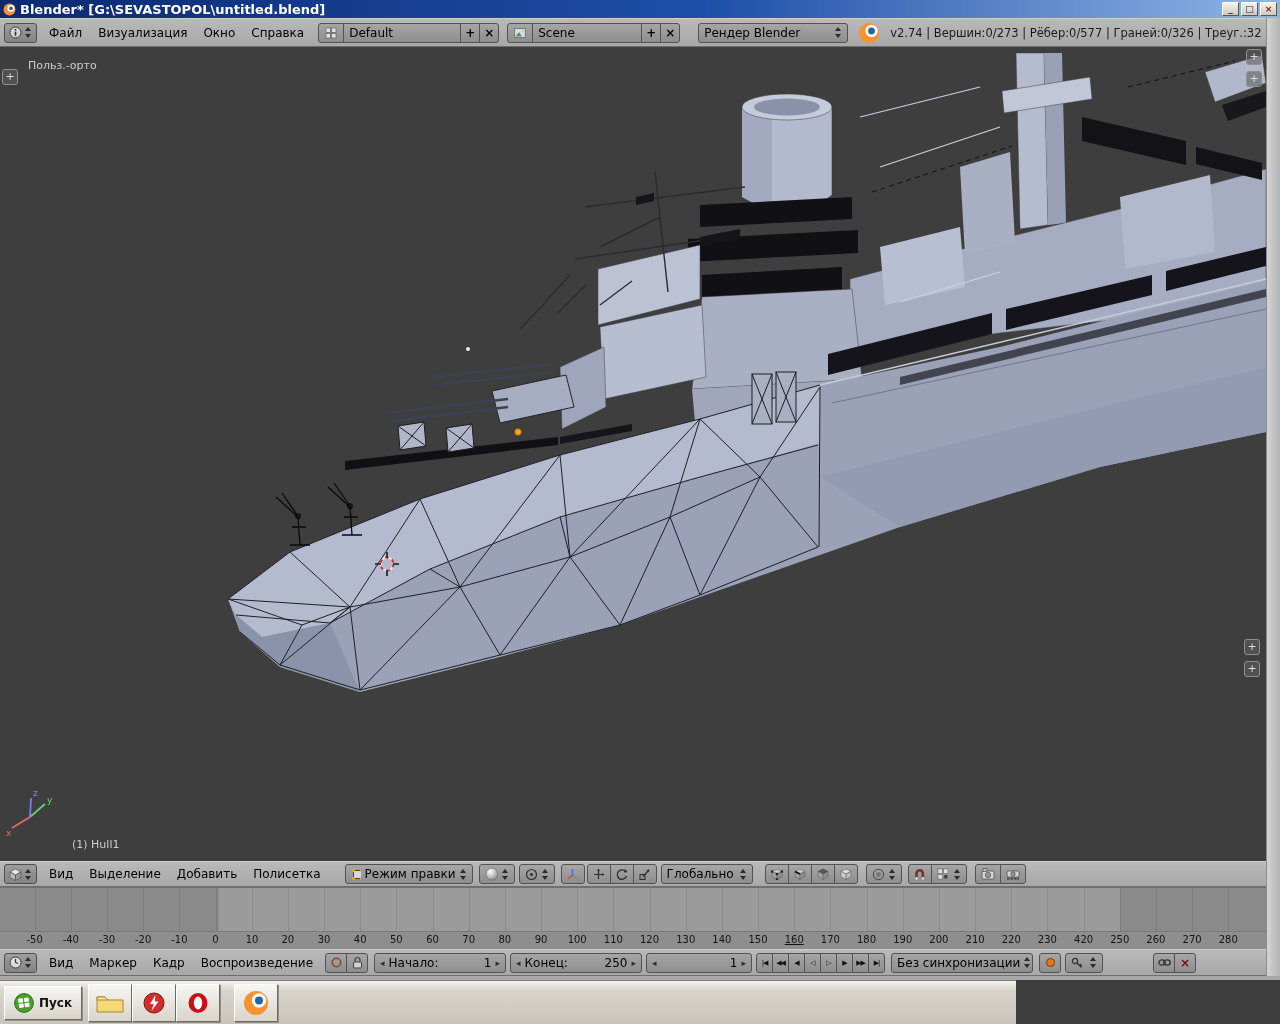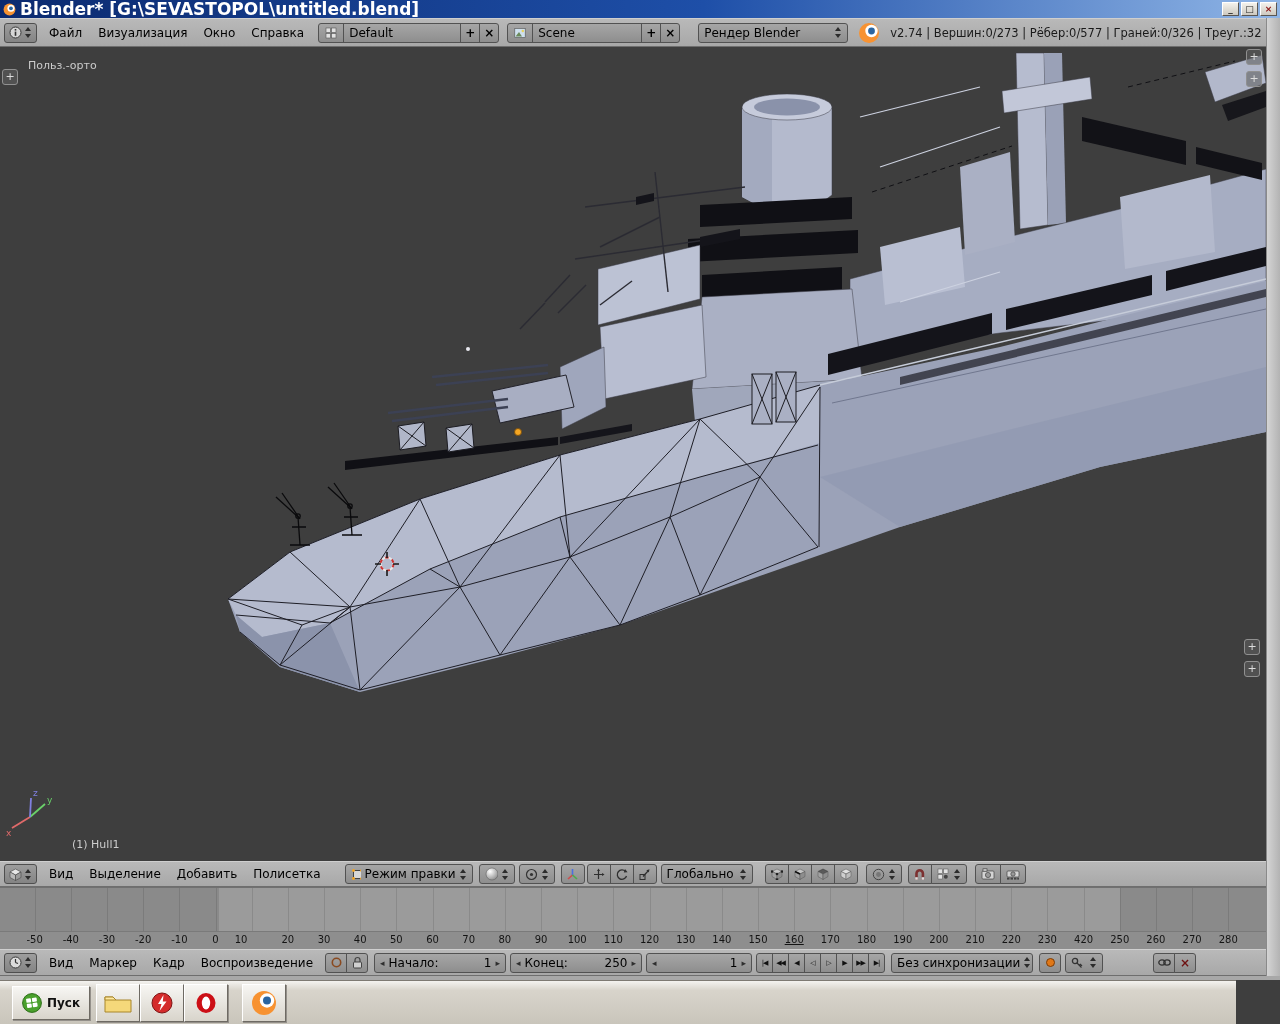--- a/index.html
+++ b/index.html
@@ -4,21 +4,21 @@
 <style>
   *{margin:0;padding:0;box-sizing:border-box;font-family:"DejaVu Sans","Liberation Sans",sans-serif;}
   html,body{width:1280px;height:1024px;overflow:hidden;background:#3e3e3e;}
   #screen{position:relative;width:1280px;height:1024px;background:#3e3e3e;}
 
   
   #titlebar{position:absolute;left:0;top:0;width:1280px;height:18px;
     background:linear-gradient(90deg,#0b2a70 0%,#1e4fa8 55%,#8fb5e6 100%);
     display:flex;align-items:center;padding:0 3px;z-index:40;}
   .ticon{width:13px;height:13px;margin-right:4px;flex:none;}
-  #title-text{color:#fff;font-weight:bold;font-size:17px;white-space:nowrap;flex:1;overflow:hidden;}
+  #title-text{color:#fff;font-weight:bold;font-size:13px;white-space:nowrap;flex:1;overflow:hidden;}
   .tbtn{width:17px;height:14px;margin-left:2px;flex:none;
     background:linear-gradient(#f4f2ec,#cdc9c0);
     border:1px solid #fff;border-right-color:#5a5651;border-bottom-color:#5a5651;
     font-size:9px;font-weight:bold;line-height:12px;text-align:center;color:#222;}
   #right-border{position:absolute;left:1266px;top:18px;width:14px;height:962px;
     background:linear-gradient(90deg,#d4d4d4,#b3b3b3);border-left:1px solid #8a8a8a;z-index:30;}
   #bottom-border{position:absolute;left:0;top:976px;width:1280px;height:4px;background:#a8a8a8;z-index:30;}
 
   
   .bheader{position:absolute;background:linear-gradient(#b9b9b9,#a8a8a8);
@@ -62,23 +62,23 @@
     border-top:1px solid #7a7a7a;overflow:hidden;z-index:20;}
   .tick-label{position:absolute;top:2px;transform:translateX(-50%);font-size:10px;color:#141414;white-space:nowrap;}
   #playback{display:flex;align-items:center;margin-left:4px;}
   .pbtn{width:17px;height:20px;background:linear-gradient(#a6a6a6,#8e8e8e);border:1px solid #525252;
     margin-left:-1px;display:flex;align-items:center;justify-content:center;
     font-size:7px;color:#111;letter-spacing:-1px;}
   .pbtn:first-child{border-radius:3px 0 0 3px;margin-left:0;}
   .pbtn:last-child{border-radius:0 3px 3px 0;}
 
   
-  #taskbar{position:absolute;left:0;top:980px;width:1236px;height:44px;
+  #taskbar{position:absolute;left:0;top:980px;width:1016px;height:44px;
     background:linear-gradient(#f4f3f0,#d8d4cb 22%,#c9c5bb);
-    border-top:1px solid #7e7a73;display:flex;align-items:center;padding:0 12px;z-index:40;}
+    border-top:1px solid #7e7a73;display:flex;align-items:center;padding:0 4px;z-index:40;}
   .raised{background:linear-gradient(#f7f6f3,#d8d4cb);
     border:1px solid #fff;border-right-color:#6e6a63;border-bottom-color:#6e6a63;
     box-shadow:1px 1px 0 #94908a;}
   #start-btn{height:34px;display:flex;align-items:center;gap:5px;padding:0 9px;
     font-weight:bold;font-size:12px;color:#111;flex:none;}
   .ql-btn{width:44px;height:38px;display:flex;align-items:center;justify-content:center;flex:none;}
   #tray{margin-left:auto;display:flex;align-items:center;gap:9px;padding:0 4px;height:40px;flex:none;}
   #lang{font-size:11px;font-weight:bold;color:#111;}
   #clock{text-align:right;font-size:11px;color:#111;line-height:13px;white-space:nowrap;}
   #show-desktop{width:28px;height:34px;border-radius:3px;flex:none;
@@ -518,21 +518,21 @@
       <div class="range-shade" style="left: 1119.75px; width: 146.25px;"></div>
       <div id="playhead" style="left: 219.117px;"></div>
     </div>
   <div id="tl-numbers">
       <span class="tick-label" style="left: 34.65px;">-50</span>
       <span class="tick-label" style="left: 70.82px;">-40</span>
       <span class="tick-label" style="left: 106.99px;">-30</span>
       <span class="tick-label" style="left: 143.16px;">-20</span>
       <span class="tick-label" style="left: 179.33px;">-10</span>
       <span class="tick-label" style="left: 215.5px;">0</span>
-      <span class="tick-label" style="left: 241px; text-align: center;">10</span>
+      <span class="tick-label" style="left: 252px; text-align: center;">10</span>
       <span class="tick-label" style="left: 287.84px;">20</span>
       <span class="tick-label" style="left: 324.01px;">30</span>
       <span class="tick-label" style="left: 360.18px;">40</span>
       <span class="tick-label" style="left: 396.35px;">50</span>
       <span class="tick-label" style="left: 432.52px;">60</span>
       <span class="tick-label" style="left: 468.69px;">70</span>
       <span class="tick-label" style="left: 504.86px;">80</span>
       <span class="tick-label" style="left: 541.03px;">90</span>
       <span class="tick-label" style="left: 577.2px;">100</span>
       <span class="tick-label" style="left: 613.37px;">110</span>

